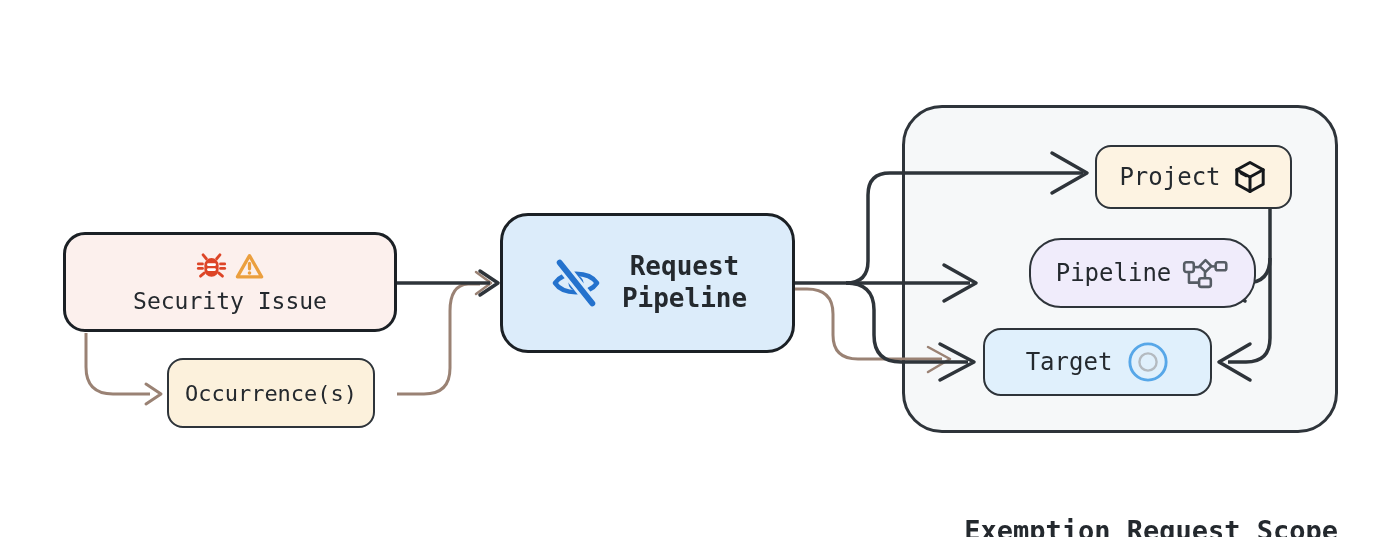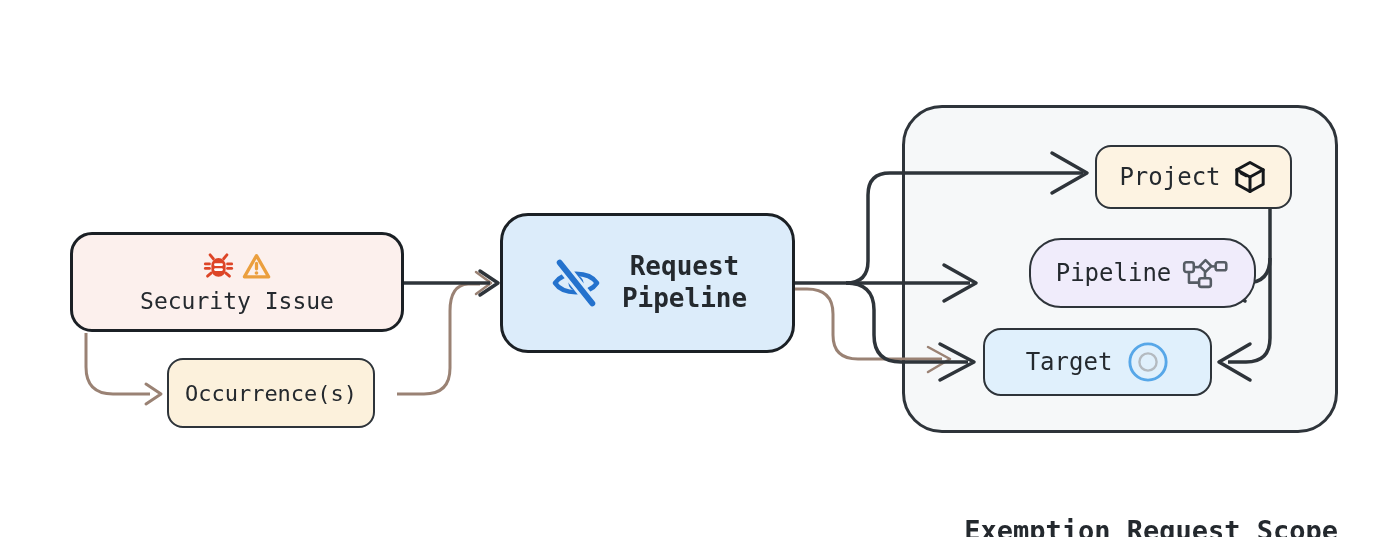--- a/index.html
+++ b/index.html
@@ -18,21 +18,21 @@
     --warn-orange:#eb9f3e;
     --harness-blue:#2aa3e2;
     --text:#24292e;
   }
   *{box-sizing:border-box;margin:0;padding:0;}
   body{background:#fff;font-family:"DejaVu Sans Mono",monospace;}
   #canvas{position:relative;width:1383px;height:537px;background:#ffffff;overflow:hidden;}
   .edges{position:absolute;left:0;top:0;z-index:2;}
   .node{position:absolute;display:flex;align-items:center;justify-content:center;z-index:3;color:var(--text);}
   .node .lbl{font-weight:normal;white-space:nowrap;}
-  .security{left:70px;top:232px;width:334px;height:100px;background:var(--security-bg);
+  .security{left:63px;top:232px;width:334px;height:100px;background:var(--security-bg);
     border:3.5px solid var(--ink-strong);border-radius:22px;flex-direction:column;gap:6px;}
   .security .icons{display:flex;gap:7px;align-items:center;}
   .security .lbl{font-size:23px;}
   .occurrence{left:167px;top:358px;width:208px;height:70px;background:var(--occurrence-bg);
     border:2.5px solid var(--ink);border-radius:16px;}
   .occurrence .lbl{font-size:22px;}
   .request{left:500px;top:213px;width:295px;height:140px;background:var(--request-bg);
     border:3.5px solid var(--ink-strong);border-radius:28px;gap:18px;}
   .request .lines{display:flex;flex-direction:column;align-items:center;font-weight:bold;font-size:26px;line-height:1.22;}
   .scope{position:absolute;left:902px;top:105px;width:436px;height:328px;background:var(--scope-bg);

